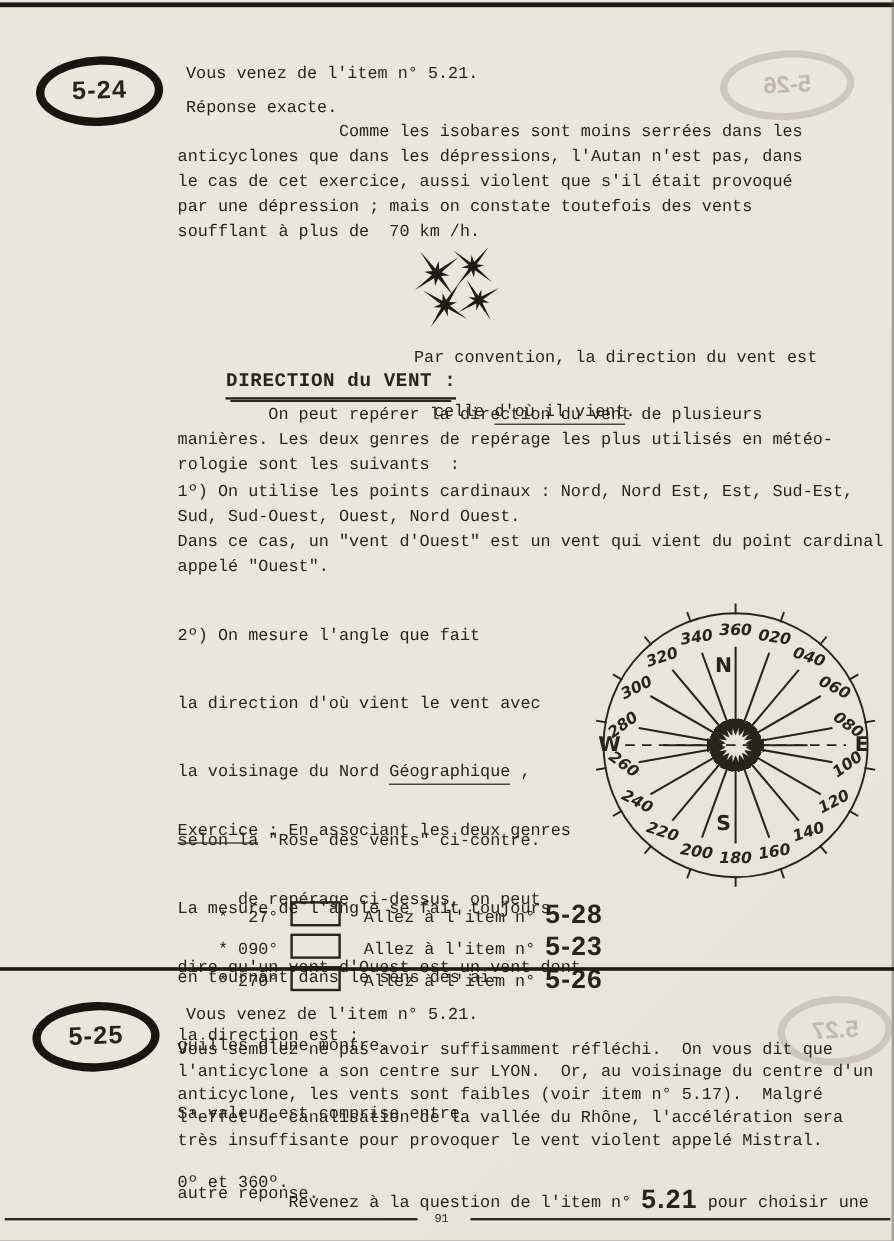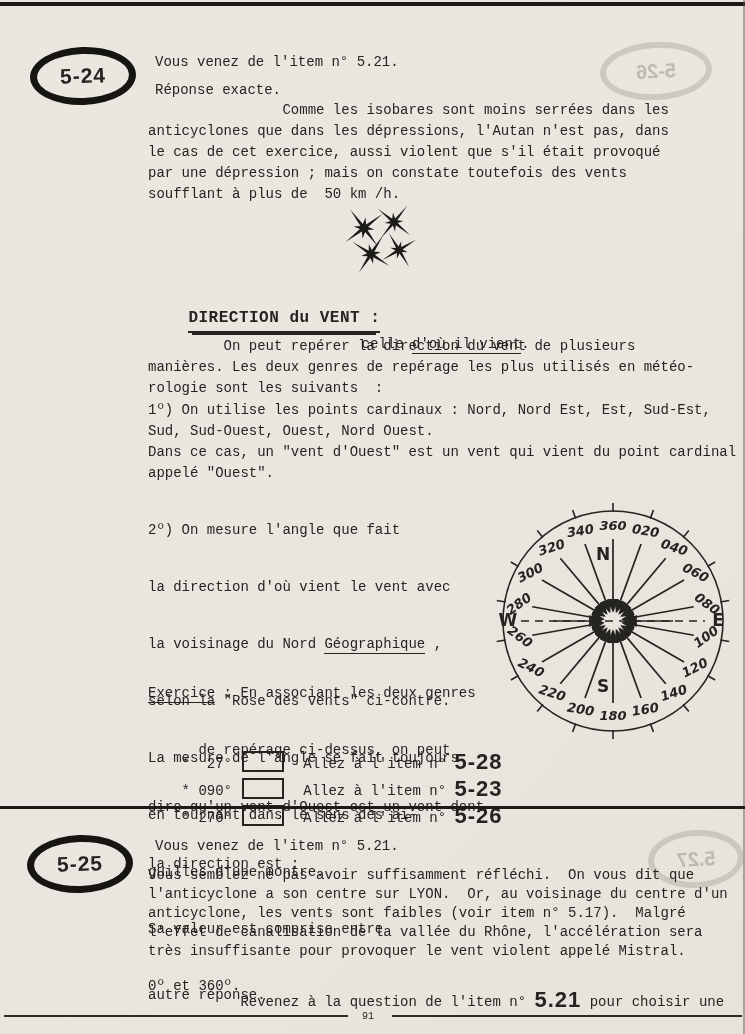--- a/index.html
+++ b/index.html
@@ -42,32 +42,33 @@
 
   <div class="badge" style="left:30px;top:47px;">
     <span>5-24</span>
   </div>
   <div class="txt" style="left:155px;top:52px;">Vous venez de l'item n° 5.21.</div>
   <div class="txt" style="left:155px;top:80px;">Réponse exacte.</div>
   <div class="txt" style="left:148px;top:100px;">                Comme les isobares sont moins serrées dans les
 anticyclones que dans les dépressions, l'Autan n'est pas, dans
 le cas de cet exercice, aussi violent que s'il était provoqué
 par une dépression ; mais on constate toutefois des vents
-soufflant à plus de  50 km /h.</div>
+soufflant à plus de  70 km /h.</div>
 
   <svg style="position:absolute;left:337px;top:202px;" width="92" height="80" viewBox="0 0 92 80">
       <polygon points="28.5,15.6 29.1,22.4 45.4,12.1 31.1,24.9 37.4,27.5 30.6,28.1 40.9,44.4 28.1,30.1 25.5,36.4 24.9,29.6 8.6,39.9 22.9,27.1 16.6,24.5 23.4,23.9 13.1,7.6 25.9,21.9 " fill="#1d1b17"></polygon>
       <polygon points="56.0,10.6 58.1,16.4 70.2,3.8 60.3,18.2 66.4,19.0 60.6,21.1 73.2,33.2 58.8,23.3 58.0,29.4 55.9,23.6 43.8,36.2 53.7,21.8 47.6,21.0 53.4,18.9 40.8,6.8 55.2,16.7 " fill="#1d1b17"></polygon>
       <polygon points="31.9,42.2 34.7,48.1 46.0,33.5 37.3,49.7 43.8,49.9 37.9,52.7 52.5,64.0 36.3,55.3 36.1,61.8 33.3,55.9 22.0,70.5 30.7,54.3 24.2,54.1 30.1,51.3 15.5,40.0 31.7,48.7 " fill="#1d1b17"></polygon>
       <polygon points="64.2,39.3 64.1,45.1 79.0,37.8 65.6,47.5 70.7,50.2 64.9,50.1 72.2,65.0 62.5,51.6 59.8,56.7 59.9,50.9 45.0,58.2 58.4,48.5 53.3,45.8 59.1,45.9 51.8,31.0 61.5,44.4 " fill="#1d1b17"></polygon>
     </svg>
 
   <div class="txt heading" style="left:148px;top:287px;text-align:center;">
     <span class="dbl-u">DIRECTION du VENT :</span>
   </div>
+  <div class="txt" style="left:345px;top:289px;">Par convention, la direction du vent est</div>
   <div class="txt" style="left:328px;top:313px;">
     <span>celle </span><span class="u">d'où il vient</span><span>.</span>
   </div>
 
   <div class="txt" style="left:148px;top:336px;">         On peut repérer la direction du vent de plusieurs
 manières. Les deux genres de repérage les plus utilisés en météo-
 rologie sont les suivants  :</div>
 
   <div class="txt" style="left:148px;top:400px;">1º) On utilise les points cardinaux : Nord, Nord Est, Est, Sud-Est,
 Sud, Sud-Ouest, Ouest, Nord Ouest.

